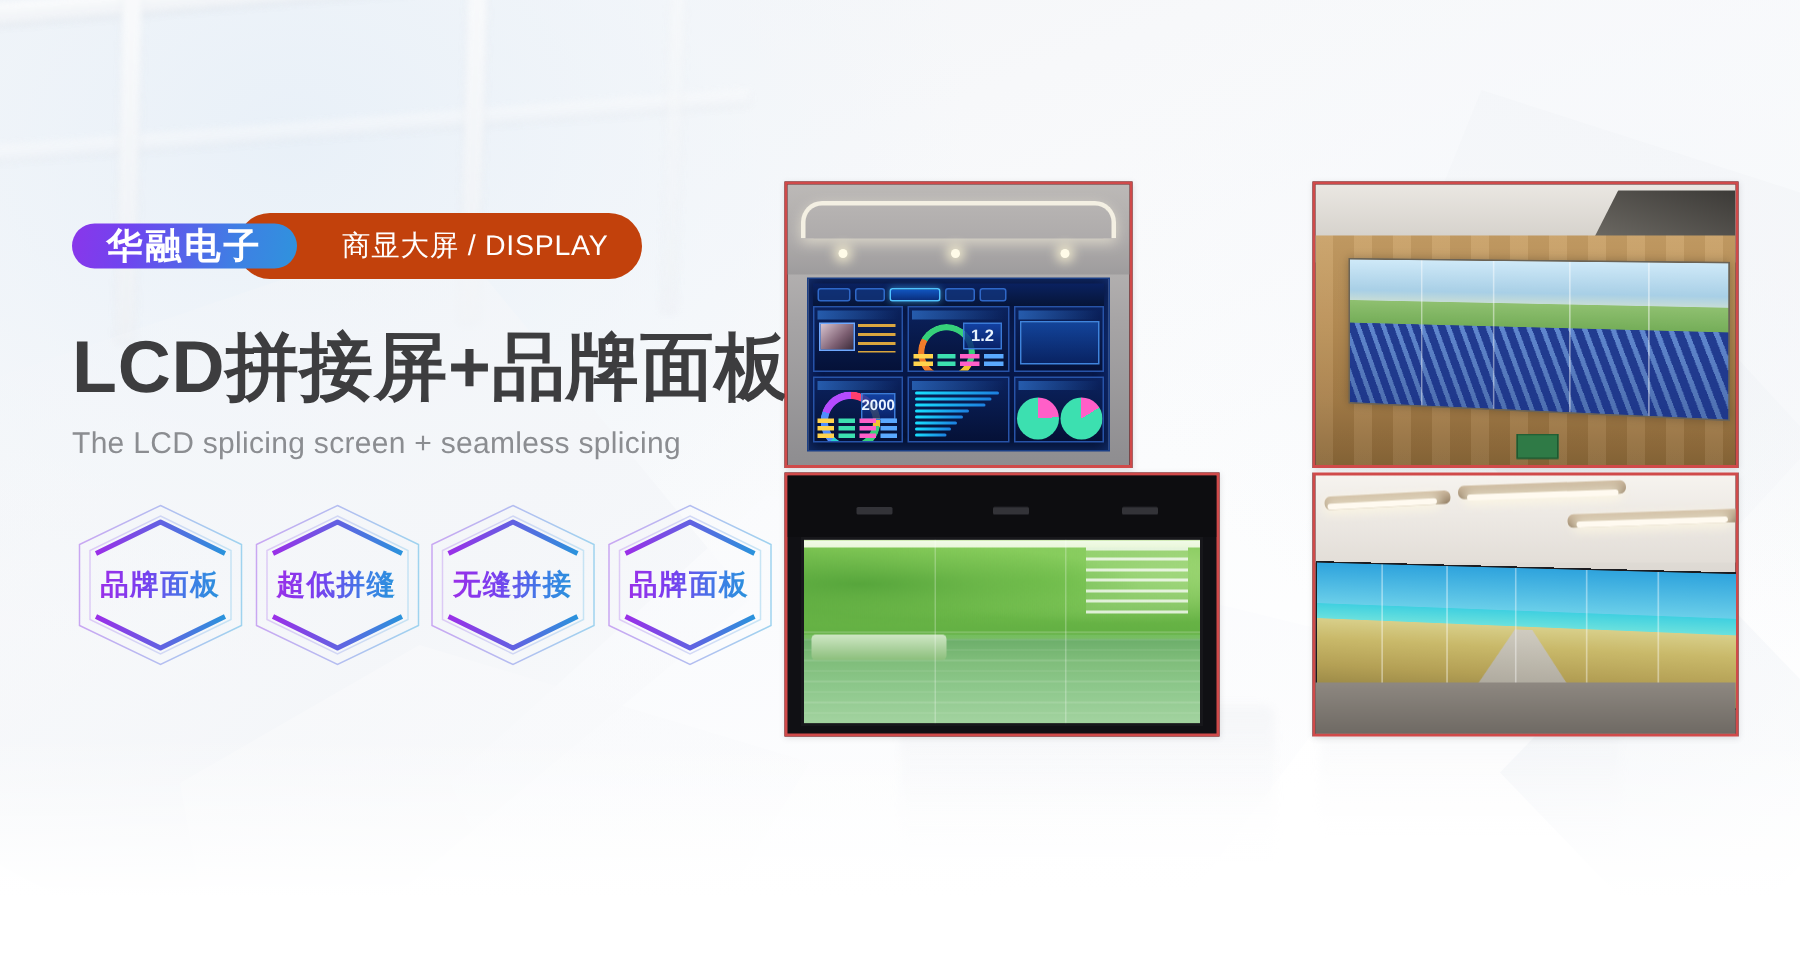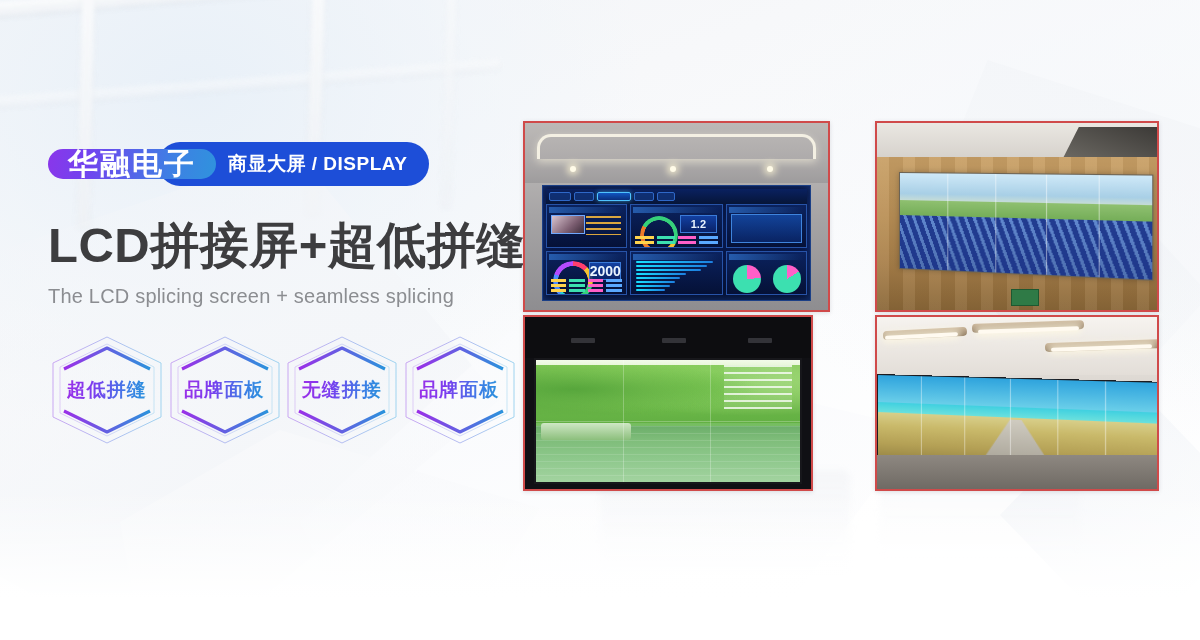--- a/index.html
+++ b/index.html
@@ -70,29 +70,29 @@
   .bg-bottom-fade { position:absolute; left:0; bottom:0; width:1200px; height:150px;
         background:linear-gradient(180deg,rgba(255,255,255,0),#ffffff 72%); }
 
   
   .left { position:absolute; left:48px; top:142px; width:470px; }
 
   .badge-row { display:flex; align-items:center; height:44px; position:relative; }
   .badge-dark {
     position:absolute; left:110px; top:0; height:44px;
     display:flex; align-items:center; padding:0 22px 0 70px;
-    background:#1d4ed8; border-radius:22px; color:#ffffff;
-    font-size:19px; font-weight:bold; letter-spacing:.5px; white-space:nowrap;
+    background:#c2410c; border-radius:22px; color:#ffffff;
+    font-size:19px; font-weight:normal; letter-spacing:.5px; white-space:nowrap;
   }
   .badge-grad {
     position:relative; z-index:2; height:30px; min-width:150px;
     display:flex; align-items:center; justify-content:center; padding:0 20px;
     border-radius:22px;
     background:linear-gradient(100deg,#8a36ea 0%,#6f45ef 26%,#3f7fe4 72%,#2f93dd 100%);
-    color:#ffffff; font-size:30px; font-weight:bold; letter-spacing:2px; white-space:nowrap;
+    color:#ffffff; font-size:24px; font-weight:bold; letter-spacing:2px; white-space:nowrap;
   }
 
   .headline {
     margin-top:34px;
     font-size:49px; font-weight:bold; color:#3d3d3f;
     letter-spacing:.5px; line-height:1.05; white-space:nowrap;
   }
   .subline {
     margin-top:14px; font-size:20px; color:#8b8d91; letter-spacing:.2px; white-space:nowrap;
   }
@@ -111,21 +111,21 @@
     color:transparent; -webkit-text-fill-color:transparent;
   }
 
   
   .photos { position:absolute; left:523px; top:121px; width:636px; height:370px; }
   .frame {
     position:absolute; border:2px solid #d04a4a; overflow:hidden;
     background:#101014;
     box-shadow:0 1px 4px rgba(90,90,100,.18);
   }
-  .fr-tl { left:0;   top:0;   width:307px; height:191px; }
+  .fr-tl { left:0;   top:0;   width:232px; height:191px; }
   .fr-tr { left:352px; top:0; width:284px; height:191px; }
   .fr-bl { left:0;   top:194px; width:290px; height:176px; }
   .fr-br { left:352px; top:194px; width:284px; height:176px; }
   .photo { position:absolute; inset:0; }
 
   
   .p1-room { position:absolute; inset:0; background:linear-gradient(180deg,#c9c6c4 0%,#b9b6b5 20%,#a7a5a6 48%,#8e8d90 100%); }
   .p1-ceil { position:absolute; left:0; top:0; width:100%; height:32%;
              background:linear-gradient(180deg,#bcb9b7 0%,#aeabab 60%,#9e9c9d 100%); }
   .p1-cove { position:absolute; left:4%; top:6%; width:92%; height:13%;
@@ -154,21 +154,21 @@
   .d-top { left:10%; top:26%; width:38px; height:38px;
            background:conic-gradient(#36d07a 0deg 118deg,#f2c230 118deg 205deg,#f07c2a 205deg 300deg,#36d07a 300deg 360deg);
            -webkit-mask:radial-gradient(circle, transparent 54%, #000 56%); mask:radial-gradient(circle, transparent 54%, #000 56%); }
   .d-bl { left:8%; top:22%; width:40px; height:40px;
           background:conic-gradient(#ff3f6e 0deg 46deg,#f2c230 46deg 100deg,#36d07a 100deg 160deg,#2ad2d2 160deg 225deg,#4f8dff 225deg 290deg,#b44bff 290deg 360deg);
           -webkit-mask:radial-gradient(circle, transparent 52%, #000 54%); mask:radial-gradient(circle, transparent 52%, #000 54%); }
   .p1-kpi { position:absolute; right:6%; top:24%; width:40%; height:42%;
             background:linear-gradient(180deg,rgba(20,70,175,.85),rgba(10,36,110,.85));
             border:1px solid #3a7ad8; display:flex; align-items:center; justify-content:center;
             color:#eaf4ff; font-size:11px; font-weight:bold; }
-  .p1-kpi.small { font-size:14px; }
+  .p1-kpi.small { font-size:10px; }
   .p1-bars { position:absolute; left:6%; right:6%; top:22%; bottom:8%; display:flex; flex-direction:column; gap:2px; }
   .p1-bar { height:6px; background:linear-gradient(90deg,#18e0ff,#1d7fe0); border-radius:1px; }
   .p1-pies { position:absolute; left:0; right:0; top:30%; display:flex; justify-content:space-around; }
   .pie { width:28px; height:28px; border-radius:50%;
          background:conic-gradient(#ff5fc8 0deg 86deg,#3ce0b0 86deg 360deg); }
   .pie.b { background:conic-gradient(#ff5fc8 0deg 58deg,#3ce0b0 58deg 360deg); }
   .p1-flow { position:absolute; left:5%; right:5%; top:22%; bottom:10%;
              background:linear-gradient(180deg,rgba(26,98,210,.55),rgba(12,48,130,.55));
              border:1px solid #3f84dd; }
   .p1-thumb { position:absolute; left:6%; top:24%; width:42%; height:46%;
@@ -291,53 +291,53 @@
 
     <div class="badge-row">
       <div class="badge-dark">
         <span>商显大屏 / DISPLAY</span>
       </div>
       <div class="badge-grad">
         <span>华融电子</span>
       </div>
     </div>
 
-    <div class="headline">LCD拼接屏+超低拼缝</div>
+    <div class="headline">LCD拼接屏+品牌面板</div>
     <div class="subline">The LCD splicing screen + seamless splicing</div>
 
     <div class="hexrow">
+
+      <div class="hex">
+        <svg viewBox="0 0 118 112">
+          <polygon points="59,3 113,29 113,83 59,109 5,83 5,29" fill="none" stroke="url(#hgl1)" stroke-width="1"></polygon>
+          <polygon points="59,10 106,33 106,79 59,102 12,79 12,33" fill="none" stroke="url(#hgl1)" stroke-width="1" opacity=".55"></polygon>
+          <polyline points="16,35 59,14 102,35" fill="none" stroke="url(#hg1)" stroke-width="3.2" stroke-linejoin="round"></polyline>
+          <polyline points="16,77 59,98 102,77" fill="none" stroke="url(#hg1)" stroke-width="3.2" stroke-linejoin="round"></polyline>
+        </svg>
+        <span class="hex-label">品牌面板</span>
+      </div>
 
       <div class="hex">
         <svg viewBox="0 0 118 112">
           <defs>
             <linearGradient id="hg1" x1="0" y1="0" x2="1" y2="0">
               <stop offset="0" stop-color="#9b2fe8"></stop>
                 <stop offset="1" stop-color="#2a93dc"></stop>
             </linearGradient>
             <linearGradient id="hgl1" x1="0" y1="0" x2="1" y2="0">
               <stop offset="0" stop-color="#c9a7f2"></stop>
                 <stop offset="1" stop-color="#9fd3ef"></stop>
             </linearGradient>
           </defs>
           <polygon points="59,3 113,29 113,83 59,109 5,83 5,29" fill="none" stroke="url(#hgl1)" stroke-width="1"></polygon>
           <polygon points="59,10 106,33 106,79 59,102 12,79 12,33" fill="none" stroke="url(#hgl1)" stroke-width="1" opacity=".55"></polygon>
           <polyline points="16,35 59,14 102,35" fill="none" stroke="url(#hg1)" stroke-width="3.2" stroke-linejoin="round"></polyline>
           <polyline points="16,77 59,98 102,77" fill="none" stroke="url(#hg1)" stroke-width="3.2" stroke-linejoin="round"></polyline>
         </svg>
         <span class="hex-label">超低拼缝</span>
-      </div>
-
-      <div class="hex">
-        <svg viewBox="0 0 118 112">
-          <polygon points="59,3 113,29 113,83 59,109 5,83 5,29" fill="none" stroke="url(#hgl1)" stroke-width="1"></polygon>
-          <polygon points="59,10 106,33 106,79 59,102 12,79 12,33" fill="none" stroke="url(#hgl1)" stroke-width="1" opacity=".55"></polygon>
-          <polyline points="16,35 59,14 102,35" fill="none" stroke="url(#hg1)" stroke-width="3.2" stroke-linejoin="round"></polyline>
-          <polyline points="16,77 59,98 102,77" fill="none" stroke="url(#hg1)" stroke-width="3.2" stroke-linejoin="round"></polyline>
-        </svg>
-        <span class="hex-label">品牌面板</span>
       </div>
 
       <div class="hex">
         <svg viewBox="0 0 118 112">
           <polygon points="59,3 113,29 113,83 59,109 5,83 5,29" fill="none" stroke="url(#hgl1)" stroke-width="1"></polygon>
           <polygon points="59,10 106,33 106,79 59,102 12,79 12,33" fill="none" stroke="url(#hgl1)" stroke-width="1" opacity=".55"></polygon>
           <polyline points="16,35 59,14 102,35" fill="none" stroke="url(#hg1)" stroke-width="3.2" stroke-linejoin="round"></polyline>
           <polyline points="16,77 59,98 102,77" fill="none" stroke="url(#hg1)" stroke-width="3.2" stroke-linejoin="round"></polyline>
         </svg>
         <span class="hex-label">无缝拼接</span>

